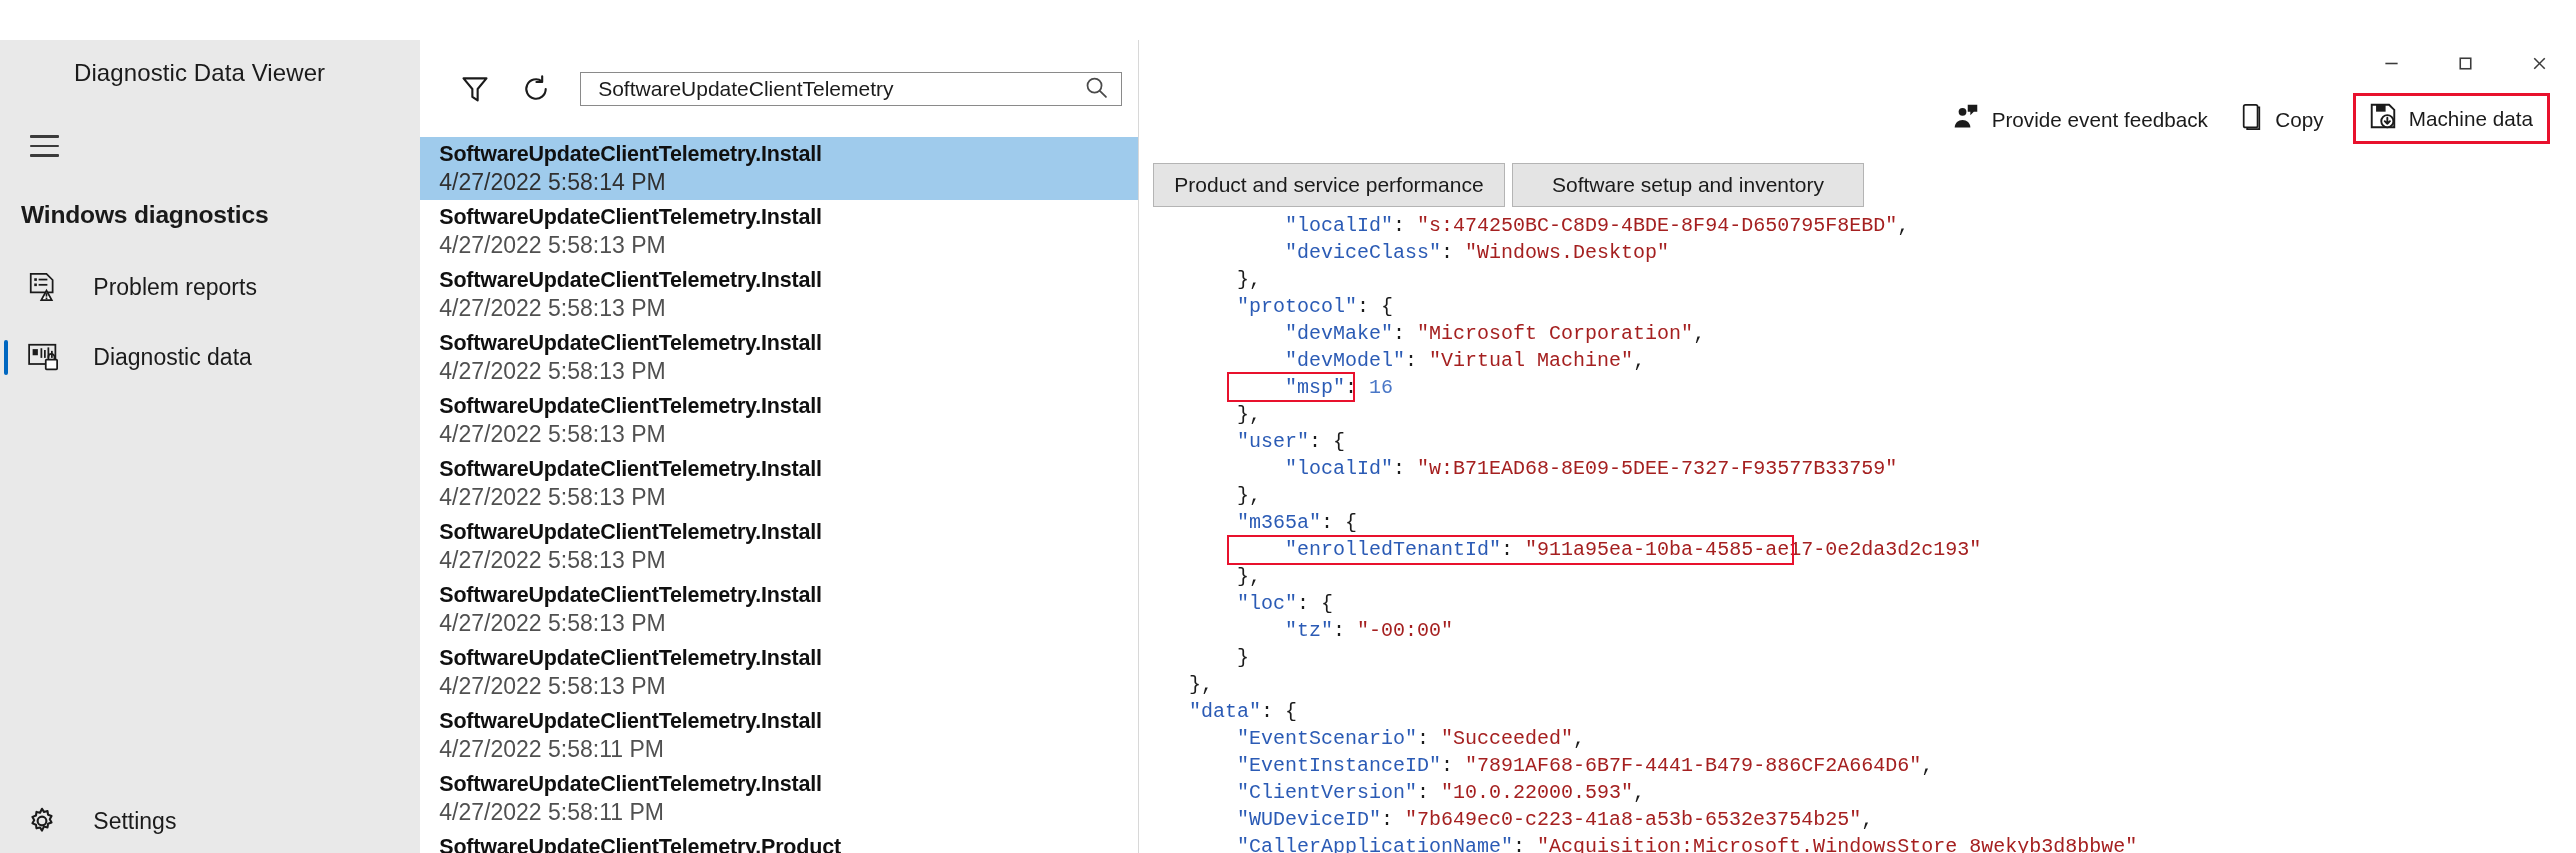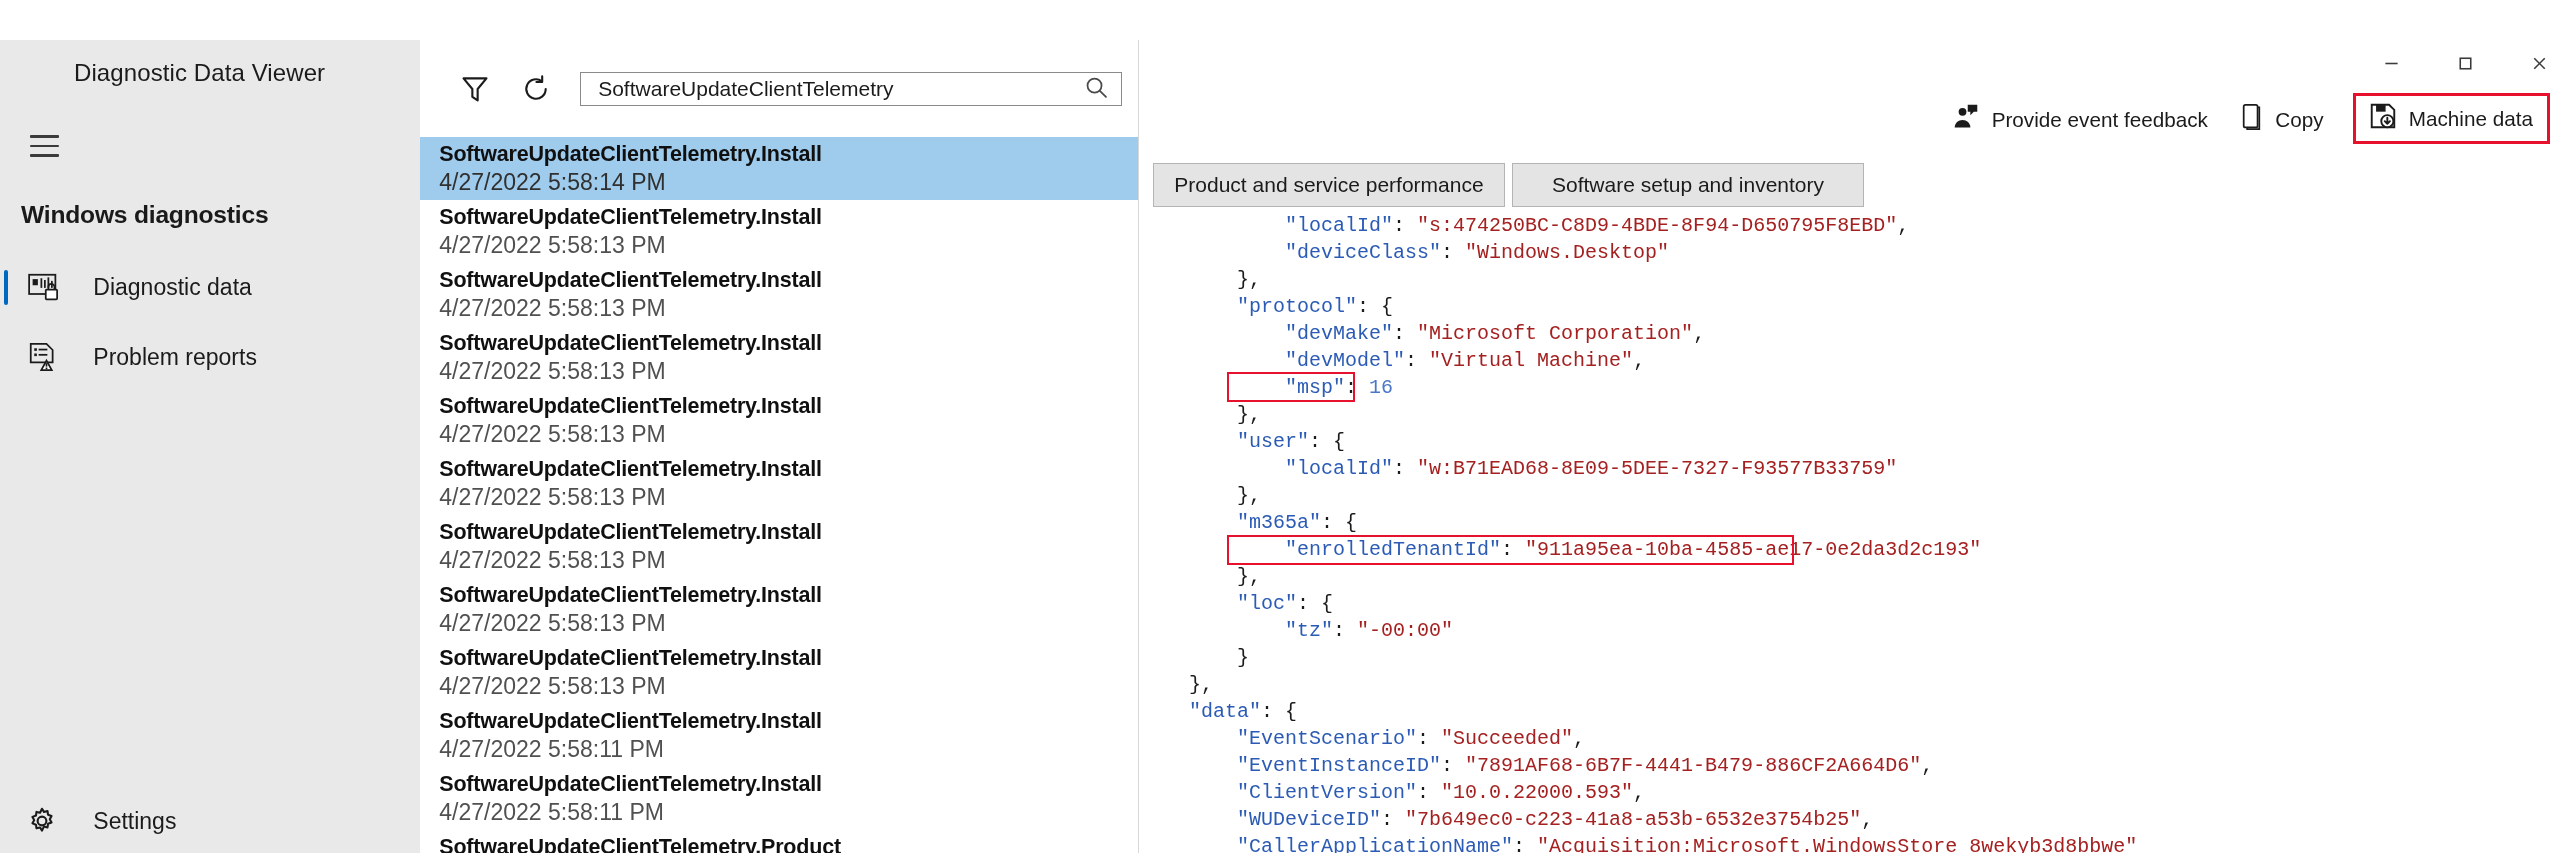--- a/index.html
+++ b/index.html
@@ -264,55 +264,55 @@
 
     <div class="hamburger">
       <span></span>
       <span></span>
       <span></span>
     </div>
 
     <div class="section-head">Windows diagnostics</div>
 
     <div class="nav-list">
+
+      <div class="nav-item">
+
+        <div class="nav-icon">
+          <svg width="30" height="28" viewBox="0 0 34 32">
+            <path d="M3 1h18l7 7v14H3z" fill="none" stroke="#1b1b1b" stroke-width="2"></path>
+            <rect x="7" y="6" width="3" height="3" fill="#1b1b1b"></rect>
+            <rect x="12" y="6.5" width="10" height="2" fill="#1b1b1b"></rect>
+            <rect x="7" y="12" width="3" height="3" fill="#1b1b1b"></rect>
+            <rect x="12" y="12.5" width="10" height="2" fill="#1b1b1b"></rect>
+            <path d="M15 31l6-11 6 11z" fill="#fff" stroke="#1b1b1b" stroke-width="2"></path>
+            <rect x="20" y="23" width="2" height="4" fill="#1b1b1b"></rect>
+            <rect x="20" y="28" width="2" height="2" fill="#1b1b1b"></rect>
+          </svg>
+        </div>
+        <div class="nav-label">Problem reports</div>
+      </div>
 
       <div class="nav-item selected">
         <div class="sel-bar"></div>
         <div class="nav-icon">
           <svg width="32" height="28" viewBox="0 0 36 32">
             <rect x="1" y="2" width="30" height="22" fill="none" stroke="#1b1b1b" stroke-width="2"></rect>
             <rect x="5" y="7" width="6" height="7" fill="#1b1b1b"></rect>
             <rect x="14" y="6" width="2" height="11" fill="#1b1b1b"></rect>
             <rect x="18" y="8" width="2" height="9" fill="#1b1b1b"></rect>
             <rect x="22" y="5" width="2" height="12" fill="#1b1b1b"></rect>
             <rect x="26" y="9" width="2" height="8" fill="#1b1b1b"></rect>
             <rect x="20" y="19" width="13" height="11" rx="1" fill="#fff" stroke="#1b1b1b" stroke-width="2"></rect>
             <path d="M23 19v-3a3.5 3.5 0 017 0v3" fill="none" stroke="#1b1b1b" stroke-width="2"></path>
           </svg>
         </div>
         <div class="nav-label">Diagnostic data</div>
       </div>
 
-      <div class="nav-item">
-
-        <div class="nav-icon">
-          <svg width="30" height="28" viewBox="0 0 34 32">
-            <path d="M3 1h18l7 7v14H3z" fill="none" stroke="#1b1b1b" stroke-width="2"></path>
-            <rect x="7" y="6" width="3" height="3" fill="#1b1b1b"></rect>
-            <rect x="12" y="6.5" width="10" height="2" fill="#1b1b1b"></rect>
-            <rect x="7" y="12" width="3" height="3" fill="#1b1b1b"></rect>
-            <rect x="12" y="12.5" width="10" height="2" fill="#1b1b1b"></rect>
-            <path d="M15 31l6-11 6 11z" fill="#fff" stroke="#1b1b1b" stroke-width="2"></path>
-            <rect x="20" y="23" width="2" height="4" fill="#1b1b1b"></rect>
-            <rect x="20" y="28" width="2" height="2" fill="#1b1b1b"></rect>
-          </svg>
-        </div>
-        <div class="nav-label">Problem reports</div>
-      </div>
-
 
     </div>
 
     <div class="settings-item">
       <div class="nav-icon">
         <svg width="28" height="28" viewBox="0 0 32 32">
           <circle cx="16" cy="16" r="5" fill="none" stroke="#1b1b1b" stroke-width="2.4"></circle>
           <path d="M16 2l2.2 3.6 4.1-1 .6 4.2 4 1.5-2 3.7 2 3.7-4 1.5-.6 4.2-4.1-1L16 27l-2.2-3.6-4.1 1-.6-4.2-4-1.5 2-3.7-2-3.7 4-1.5.6-4.2 4.1 1z" fill="none" stroke="#1b1b1b" stroke-width="2.4" stroke-linejoin="round"></path>
         </svg>
       </div>

